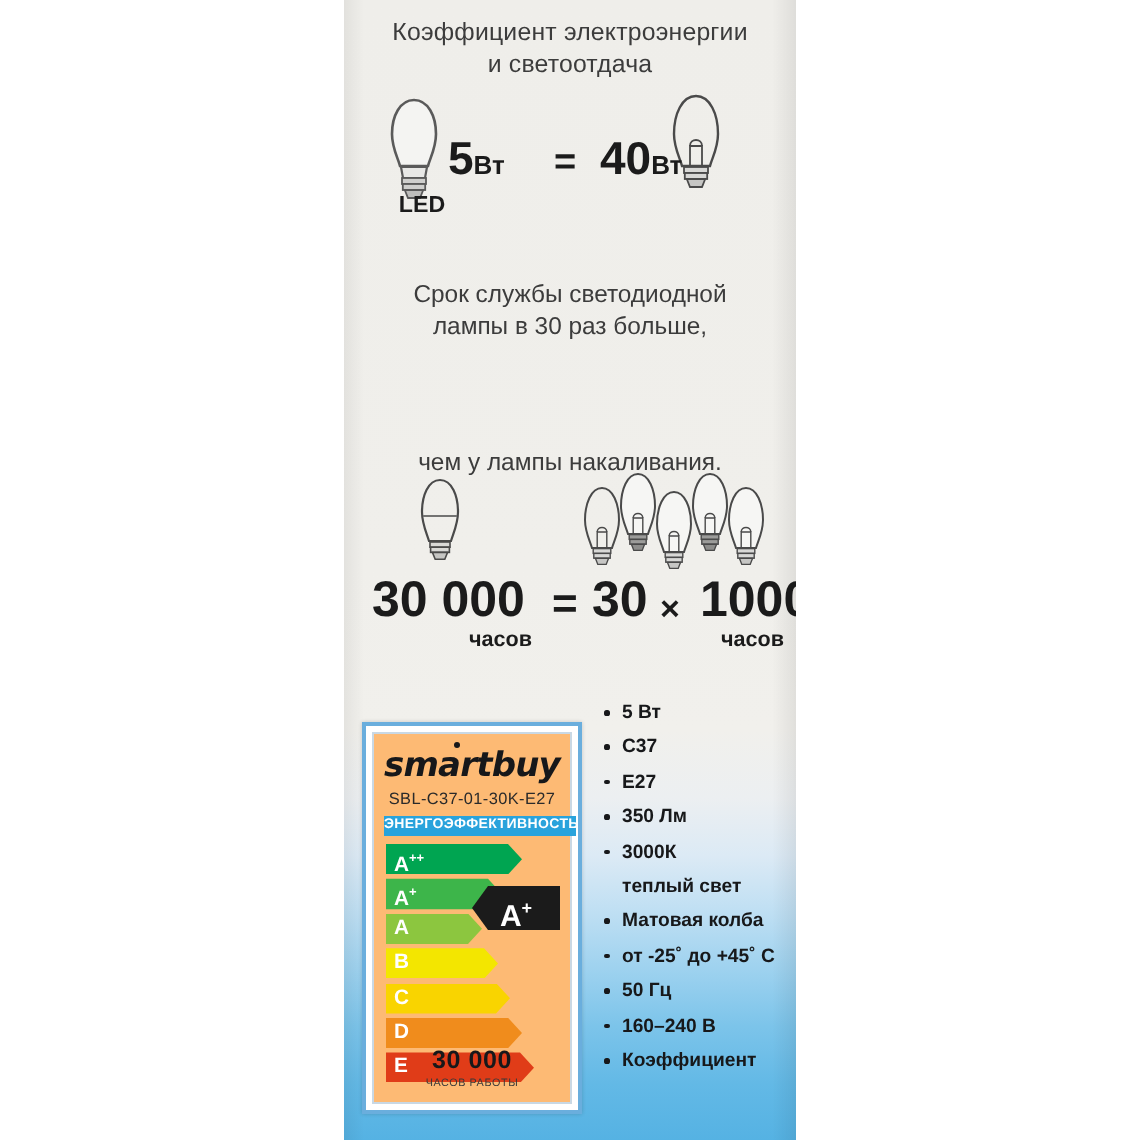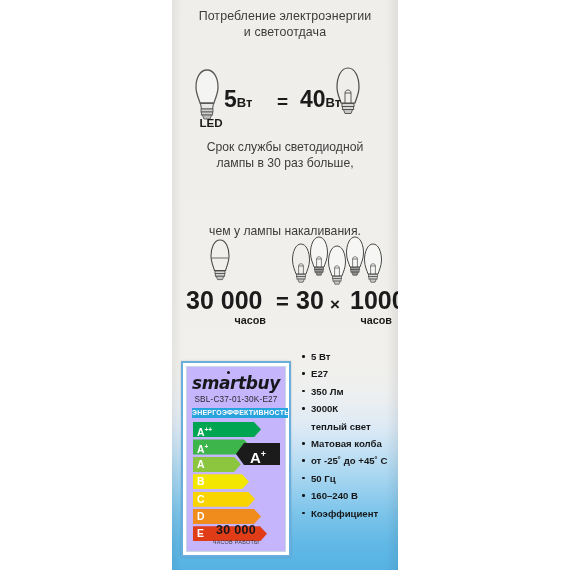--- a/index.html
+++ b/index.html
@@ -77,21 +77,21 @@
     text-align: center;
     color: #3c3c3c;
     font-size: 12.2px;
     line-height: 15.6px;
   }
 
   
   #watt-row {
     position: absolute;
     left: 0;
-    top: 68px;
+    top: 48px;
     width: 226px;
     height: 62px;
   }
   .watt-num {
     position: absolute;
     font-weight: bold;
     color: #1b1b1b;
     font-size: 23px;
     line-height: 23px;
   }
@@ -160,21 +160,21 @@
     background: #ffffff;
     border: 2px solid #6aaedd;
     box-sizing: border-box;
     box-shadow: 0 0 2px rgba(0,0,0,0.18);
   }
   #energy-inner {
     position: absolute;
     left: 3px; top: 3px; right: 3px; bottom: 3px;
     border: 1px solid #c9d8e4;
     box-sizing: border-box;
-    background: #c4b5fd;
+    background: #fdba74;
   }
   #brand {
     position: absolute;
     left: 0; top: 6px;
     width: 100%;
     text-align: center;
     font-family: "DejaVu Sans", sans-serif;
     font-weight: bold;
     font-style: italic;
     font-size: 17px;
@@ -299,21 +299,21 @@
 
   svg { display: block; }
 </style>
 </head>
 <body>
 
 <div id="stage">
 
   <div id="package">
 
-    <div class="hdr-text" style="top:8px;">Потребление электроэнергии</div>
+    <div class="hdr-text" style="top:8px;">Коэффициент электроэнергии</div>
     <div class="hdr-text" style="top:24px;">и светоотдача</div>
 
     <div id="watt-row">
 
       <span style="position:absolute;left:18px;top:0px;">
         <svg width="34" height="56" viewBox="0 0 34 56">
           <path d="M17 2 C10 2 6 10 6 19 C6 26 9 31 10 35 L24 35 C25 31 28 26 28 19 C28 10 24 2 17 2 Z" fill="#f4f4f2" stroke="#5a5a5a" stroke-width="1.3"></path>
           <path d="M10.5 35.5 L23.5 35.5 L22.5 41 L11.5 41 Z" fill="#e8e8e6" stroke="#5a5a5a" stroke-width="1.1"></path>
           <rect x="11" y="41" width="12" height="3" fill="#cfcfcd" stroke="#5a5a5a" stroke-width="0.9"></rect>
           <rect x="11.4" y="44" width="11.2" height="3" fill="#cfcfcd" stroke="#5a5a5a" stroke-width="0.9"></rect>
@@ -447,20 +447,24 @@
       </div>
     </div>
 
     <div id="specs">
       <div class="spec">
         <span class="dot"></span>
         <span>5 Вт</span>
       </div>
       <div class="spec">
         <span class="dot"></span>
+        <span>С37</span>
+      </div>
+      <div class="spec">
+        <span class="dot"></span>
         <span>Е27</span>
       </div>
       <div class="spec">
         <span class="dot"></span>
         <span>350 Лм</span>
       </div>
       <div class="spec">
         <span class="dot"></span>
         <span>3000К</span>
       </div>

